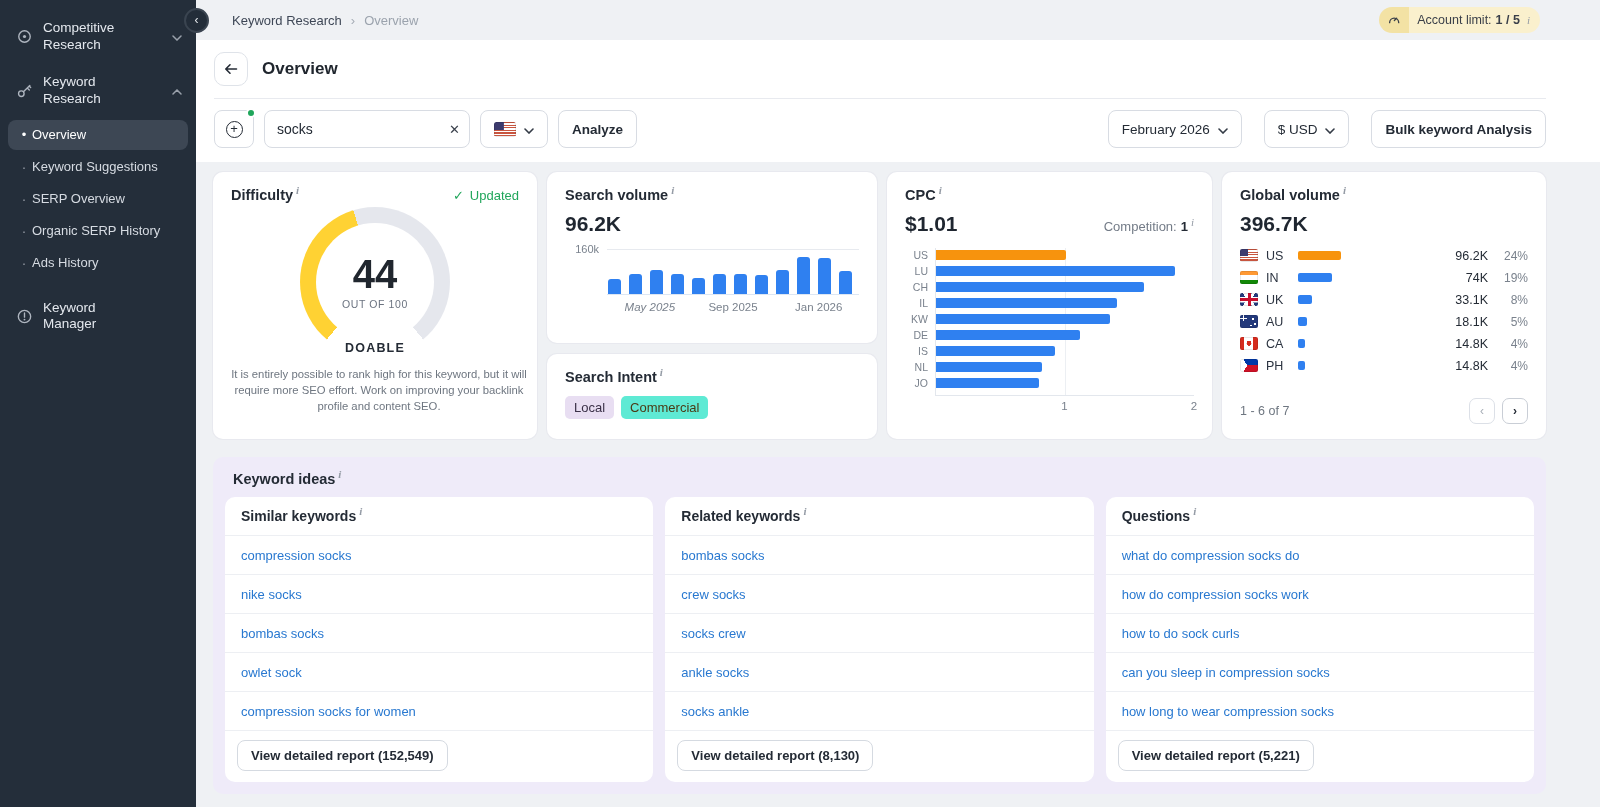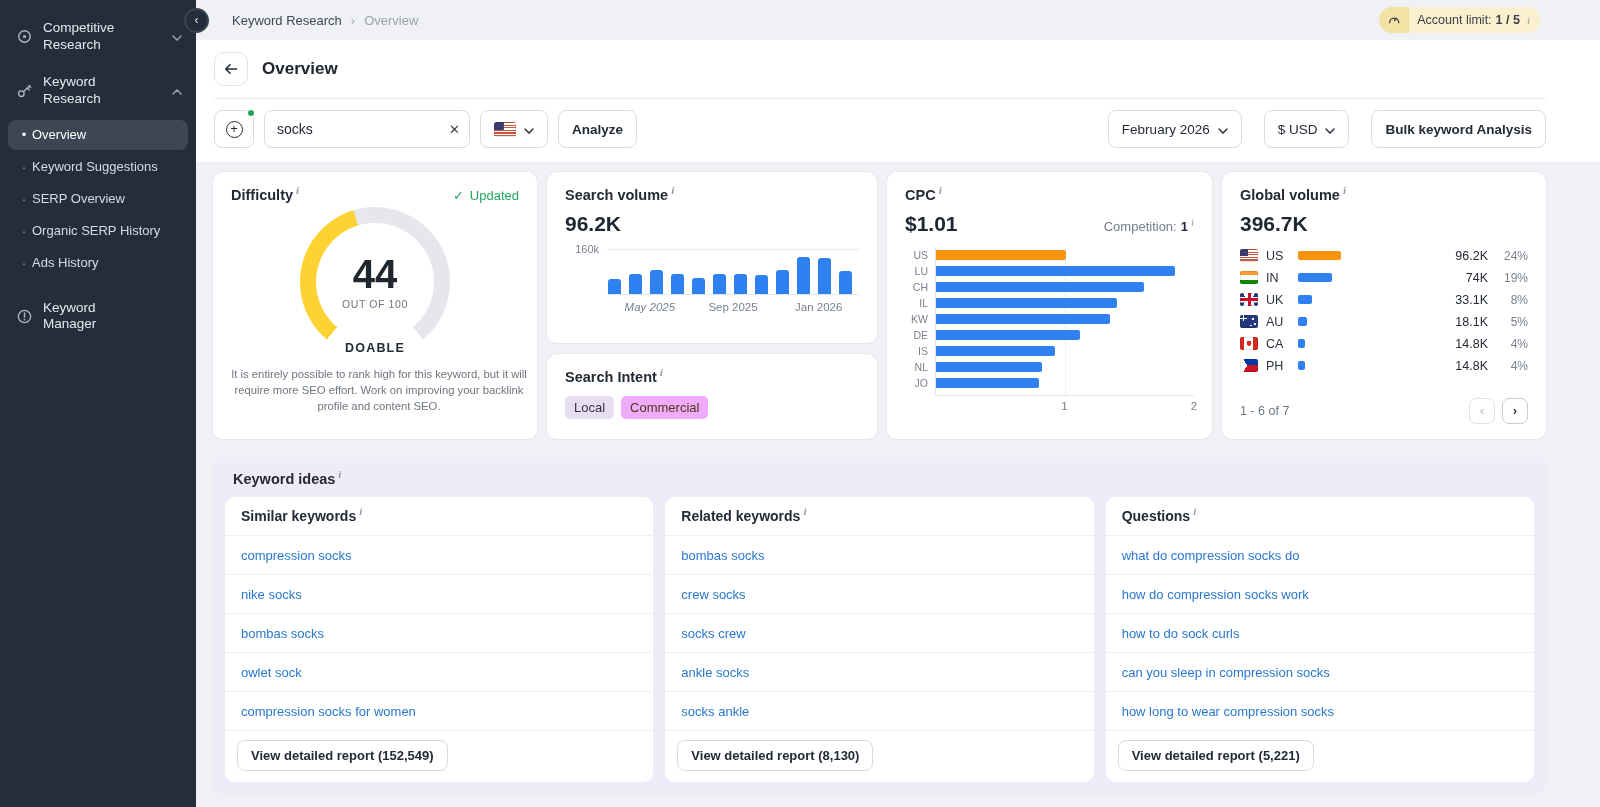--- a/index.html
+++ b/index.html
@@ -88,21 +88,21 @@
   .sv-plot{height:46px;border-top:1px solid #E7EAEF;border-bottom:1px solid #DCE6F3;display:flex;align-items:flex-end;gap:8px;padding:0 1px}
   .sv-bar{width:13px;background:#2F80F0;border-radius:3px 3px 0 0;flex:none}
   .sv-xlabels{position:relative;height:18px;margin-top:4px;font-size:11.5px;color:#7A828D}
   .sv-xlabels span{position:absolute;top:2px;transform:translateX(-50%);white-space:nowrap}
 
   
   .intent-card{flex:1}
   .badges{display:flex;gap:7px;margin-top:11px}
   .badge{font-size:13px;padding:4px 9px;border-radius:5px}
   .badge.local{background:#E8DEF2;color:#3A3047}
-  .badge.commercial{background:#f0abfc;color:#4A3A14}
+  .badge.commercial{background:#5eead4;color:#4A3A14}
 
   
   .cpc-val-row{display:flex;align-items:baseline;justify-content:space-between;margin-top:9px}
   .cpc-comp{font-size:13px;color:#737B87}
   .cpc-comp b{color:#242B35;font-weight:700;margin-left:4px}
   .cpc-chart{display:flex;margin-top:12px}
   .cpc-labels{display:flex;flex-direction:column;gap:6px;width:30px;padding:2px 7px 0 0}
   .cpc-labels span{font-size:10.5px;color:#7A828D;height:10px;line-height:10px;text-align:right}
   .cpc-plot{flex:1;position:relative;border-left:1px solid #E3E7ED;border-bottom:1px solid #E3E7ED;display:flex;flex-direction:column;gap:6px;padding:2px 0 7px}
   .cpc-grid{position:absolute;left:50%;top:0;bottom:0;width:1px;background:#ECEFF3}

